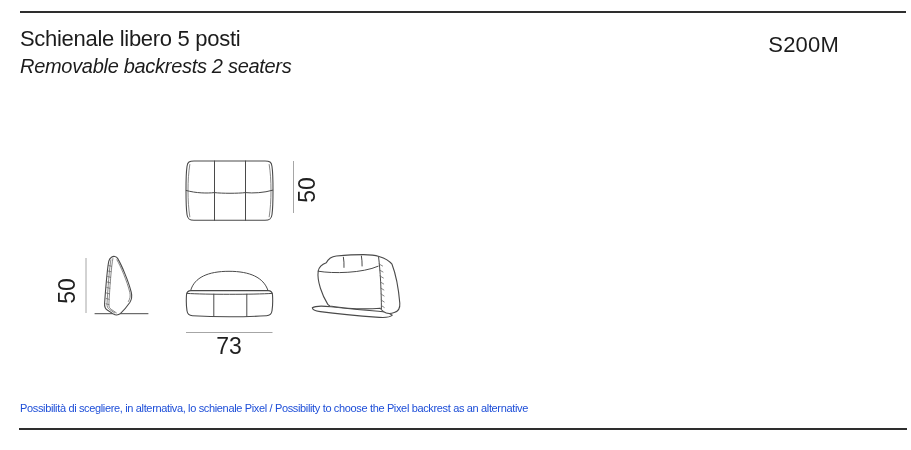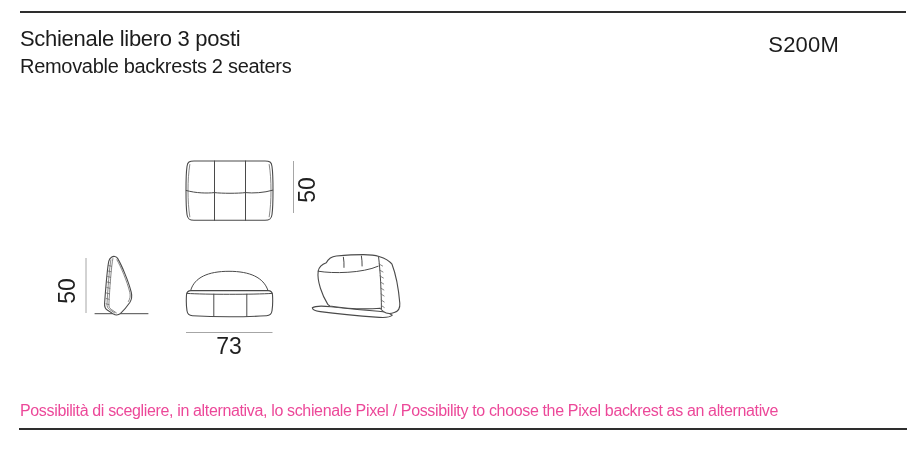--- a/index.html
+++ b/index.html
@@ -4,37 +4,37 @@
 <style>
   html,body{margin:0;padding:0;}
   body{
     width:911px;height:450px;position:relative;background:#ffffff;
     font-family:"Liberation Sans", sans-serif;color:#1f1f1f;overflow:hidden;
   }
   .rule{position:absolute;height:2px;background:#2e2e2e;}
   #top-rule{left:20px;top:11px;width:886px;}
   #bottom-rule{left:19px;top:428px;width:888px;}
   #title{position:absolute;left:20px;top:26px;font-size:22px;letter-spacing:-0.3px;color:#1c1c1c;}
-  #subtitle{position:absolute;left:20px;top:55px;font-size:20px;letter-spacing:-0.3px;color:#1c1c1c;}
+  #subtitle{position:absolute;left:20px;top:55px;font-size:20px;font-style:italic;letter-spacing:-0.3px;color:#1c1c1c;}
   #model{position:absolute;right:72px;top:32px;font-size:22px;letter-spacing:0.2px;color:#1c1c1c;}
-  #footnote{position:absolute;left:20px;top:402px;font-size:16px;letter-spacing:-0.35px;color:#ec4899;white-space:nowrap;}
+  #footnote{position:absolute;left:20px;top:402px;font-size:11px;letter-spacing:-0.35px;color:#1d4ed8;white-space:nowrap;}
   #drawing-area{position:absolute;left:40px;top:130px;width:390px;height:240px;}
   svg text{font-family:"Liberation Sans", sans-serif;fill:#1f1f1f;}
   .outline{fill:#ffffff;stroke:#4a4a4a;stroke-width:1.1;stroke-linejoin:round;stroke-linecap:round;}
   .line{fill:none;stroke:#4a4a4a;stroke-width:1;stroke-linejoin:round;stroke-linecap:round;}
   .thin{fill:none;stroke:#6a6a6a;stroke-width:0.8;stroke-linecap:round;}
   .dim{stroke:#a6a6a6;stroke-width:1;}
   .dimtext{font-size:23px;}
 </style>
 </head>
 <body>
 
 <div id="top-rule" class="rule"></div>
 
-<div id="title">Schienale libero 3 posti</div>
+<div id="title">Schienale libero 5 posti</div>
 <div id="subtitle">Removable backrests 2 seaters</div>
 <div id="model">S200M</div>
 
 <div id="drawing-area">
   <svg width="390" height="240" viewBox="40 130 390 240">
 
     <g>
       <path class="outline" d="M 194 161 L 265 161 C 269.5 161 271.5 162 272 166.5 C 272.8 172 273 182 273 190.5 C 273 199 272.8 209 272 214.5 C 271.5 219 269.5 220.3 265 220.3 L 194 220.3 C 189.5 220.3 187.5 219 187 214.5 C 186.2 209 186 199 186 190.5 C 186 182 186.2 172 187 166.5 C 187.5 162 189.5 161 194 161 Z"></path>
       <path class="thin" d="M 189.8 164.5 C 188.6 172 188 181 188 190.5 C 188 200 188.6 209 189.8 216.8"></path>
       <path class="thin" d="M 269.2 164.5 C 270.4 172 271 181 271 190.5 C 271 200 270.4 209 269.2 216.8"></path>

